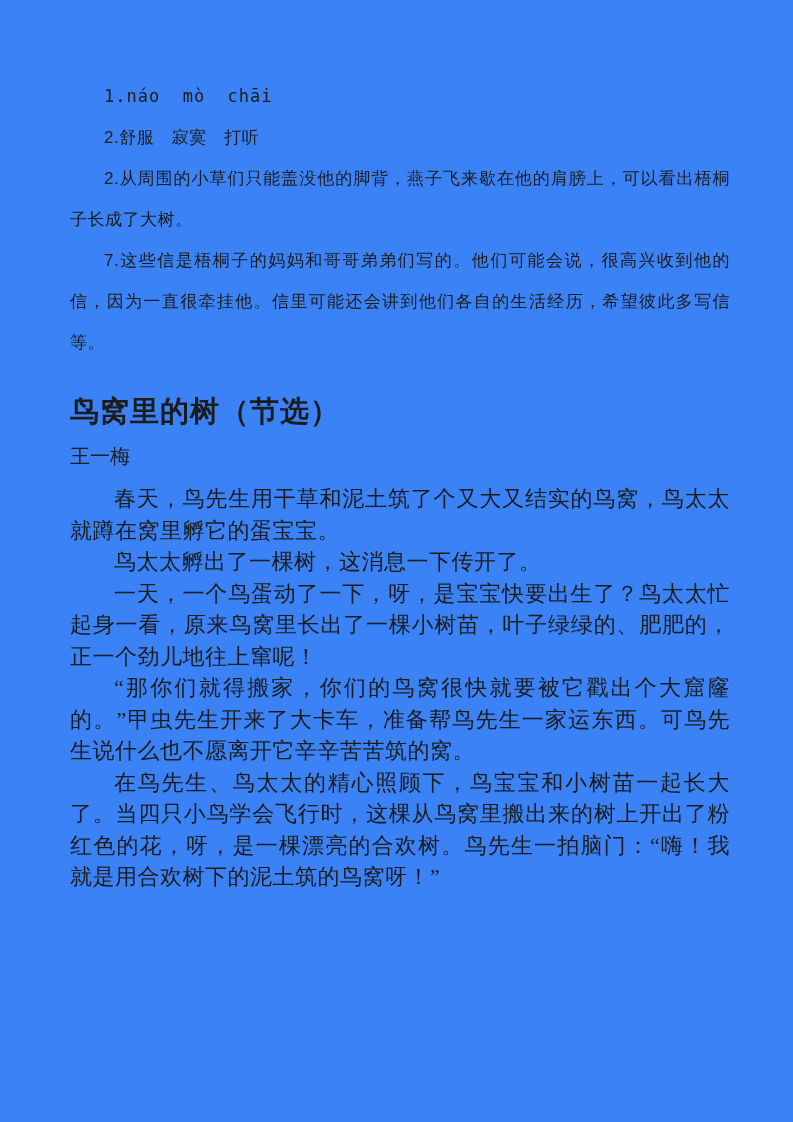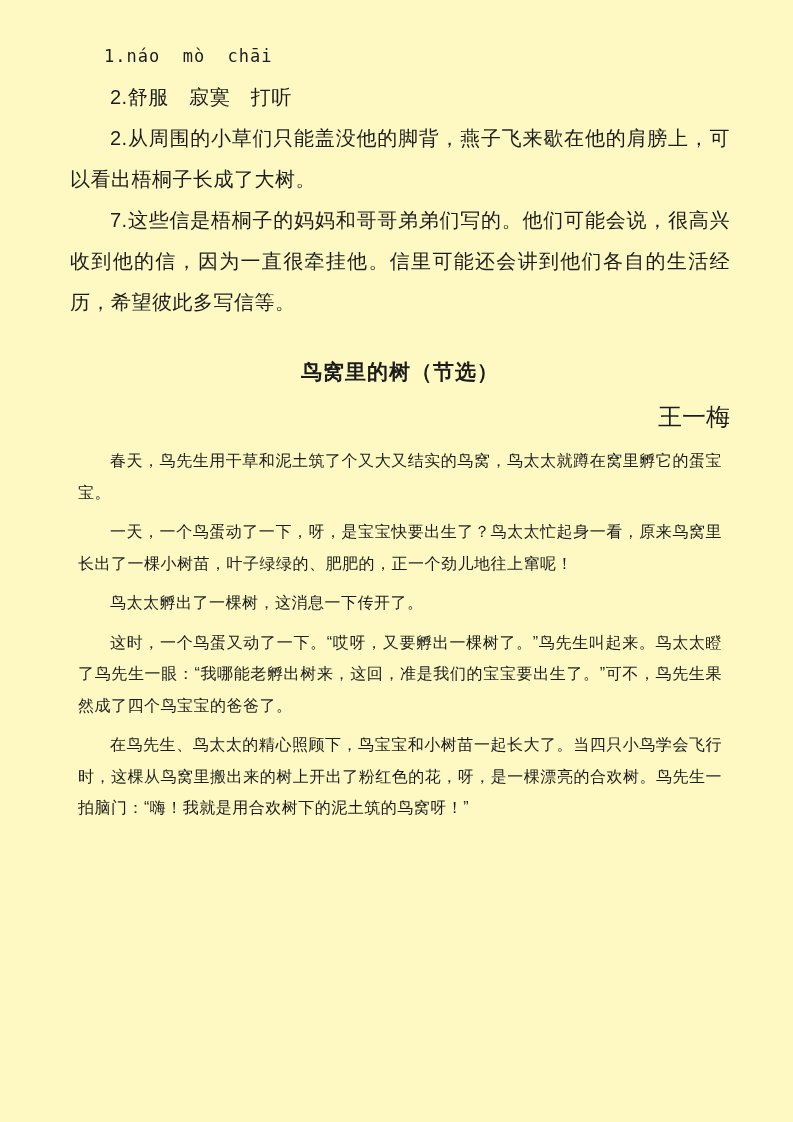--- a/index.html
+++ b/index.html
@@ -5,65 +5,65 @@
   * { box-sizing: border-box; }
   html, body {
     margin: 0;
     padding: 0;
     background: #ffffff;
   }
   .page {
     position: relative;
     width: 793px;
     height: 1122px;
-    background: #fef9c3;
+    background: #3b82f6;
     color: #1c1c1c;
-    padding: 36px 63px 0 70px;
+    padding: 76px 63px 0 70px;
     font-family: "Liberation Sans", sans-serif;
     overflow: hidden;
   }
   
   .answers p {
     margin: 0;
-    font-size: 20px;
+    font-size: 17px;
     line-height: 41px;
     text-indent: 2em;
     text-align: justify;
     letter-spacing: 0.5px;
     white-space: pre-wrap;
   }
   .answers p.pinyin {
     font-family: "DejaVu Sans Mono", monospace;
     font-size: 17px;
     letter-spacing: 1px;
   }
   
   .title {
     margin: 28px 0 0 0;
-    font-size: 21px;
+    font-size: 29px;
     font-weight: 600;
-    text-align: center;
+    text-align: left;
     line-height: 41px;
     letter-spacing: 1px;
   }
   .author {
     margin: 4px 0 0 0;
-    font-size: 24px;
+    font-size: 20px;
     font-weight: 400;
-    text-align: right;
+    text-align: left;
     line-height: 41px;
   }
   
   .body {
     margin-top: 6px;
   }
   .body p {
-    margin: 8px;
-    font-family: Liberation Sans, sans-serif;
-    font-size: 16px;
+    margin: 0;
+    font-family: Liberation Serif, serif;
+    font-size: 22px;
     line-height: 31.5px;
     text-indent: 2em;
     text-align: justify;
     letter-spacing: 0.5px;
   }
 </style>
 </head>
 <body>
 
 <div class="page">
@@ -73,20 +73,20 @@
     <p>2.舒服　寂寞　打听</p>
     <p>2.从周围的小草们只能盖没他的脚背，燕子飞来歇在他的肩膀上，可以看出梧桐子长成了大树。</p>
     <p>7.这些信是梧桐子的妈妈和哥哥弟弟们写的。他们可能会说，很高兴收到他的信，因为一直很牵挂他。信里可能还会讲到他们各自的生活经历，希望彼此多写信等。</p>
   </section>
 
   <h1 class="title">鸟窝里的树（节选）</h1>
   <h2 class="author">王一梅</h2>
 
   <div class="body">
     <p>春天，鸟先生用干草和泥土筑了个又大又结实的鸟窝，鸟太太就蹲在窝里孵它的蛋宝宝。</p>
+    <p>鸟太太孵出了一棵树，这消息一下传开了。</p>
     <p>一天，一个鸟蛋动了一下，呀，是宝宝快要出生了？鸟太太忙起身一看，原来鸟窝里长出了一棵小树苗，叶子绿绿的、肥肥的，正一个劲儿地往上窜呢！</p>
-    <p>鸟太太孵出了一棵树，这消息一下传开了。</p>
-    <p>这时，一个鸟蛋又动了一下。“哎呀，又要孵出一棵树了。”鸟先生叫起来。鸟太太瞪了鸟先生一眼：“我哪能老孵出树来，这回，准是我们的宝宝要出生了。”可不，鸟先生果然成了四个鸟宝宝的爸爸了。</p>
+    <p>“那你们就得搬家，你们的鸟窝很快就要被它戳出个大窟窿的。”甲虫先生开来了大卡车，准备帮鸟先生一家运东西。可鸟先生说什么也不愿离开它辛辛苦苦筑的窝。</p>
     <p>在鸟先生、鸟太太的精心照顾下，鸟宝宝和小树苗一起长大了。当四只小鸟学会飞行时，这棵从鸟窝里搬出来的树上开出了粉红色的花，呀，是一棵漂亮的合欢树。鸟先生一拍脑门：“嗨！我就是用合欢树下的泥土筑的鸟窝呀！”</p>
 
   </div>
 
 </div>
 
 </body></html>

